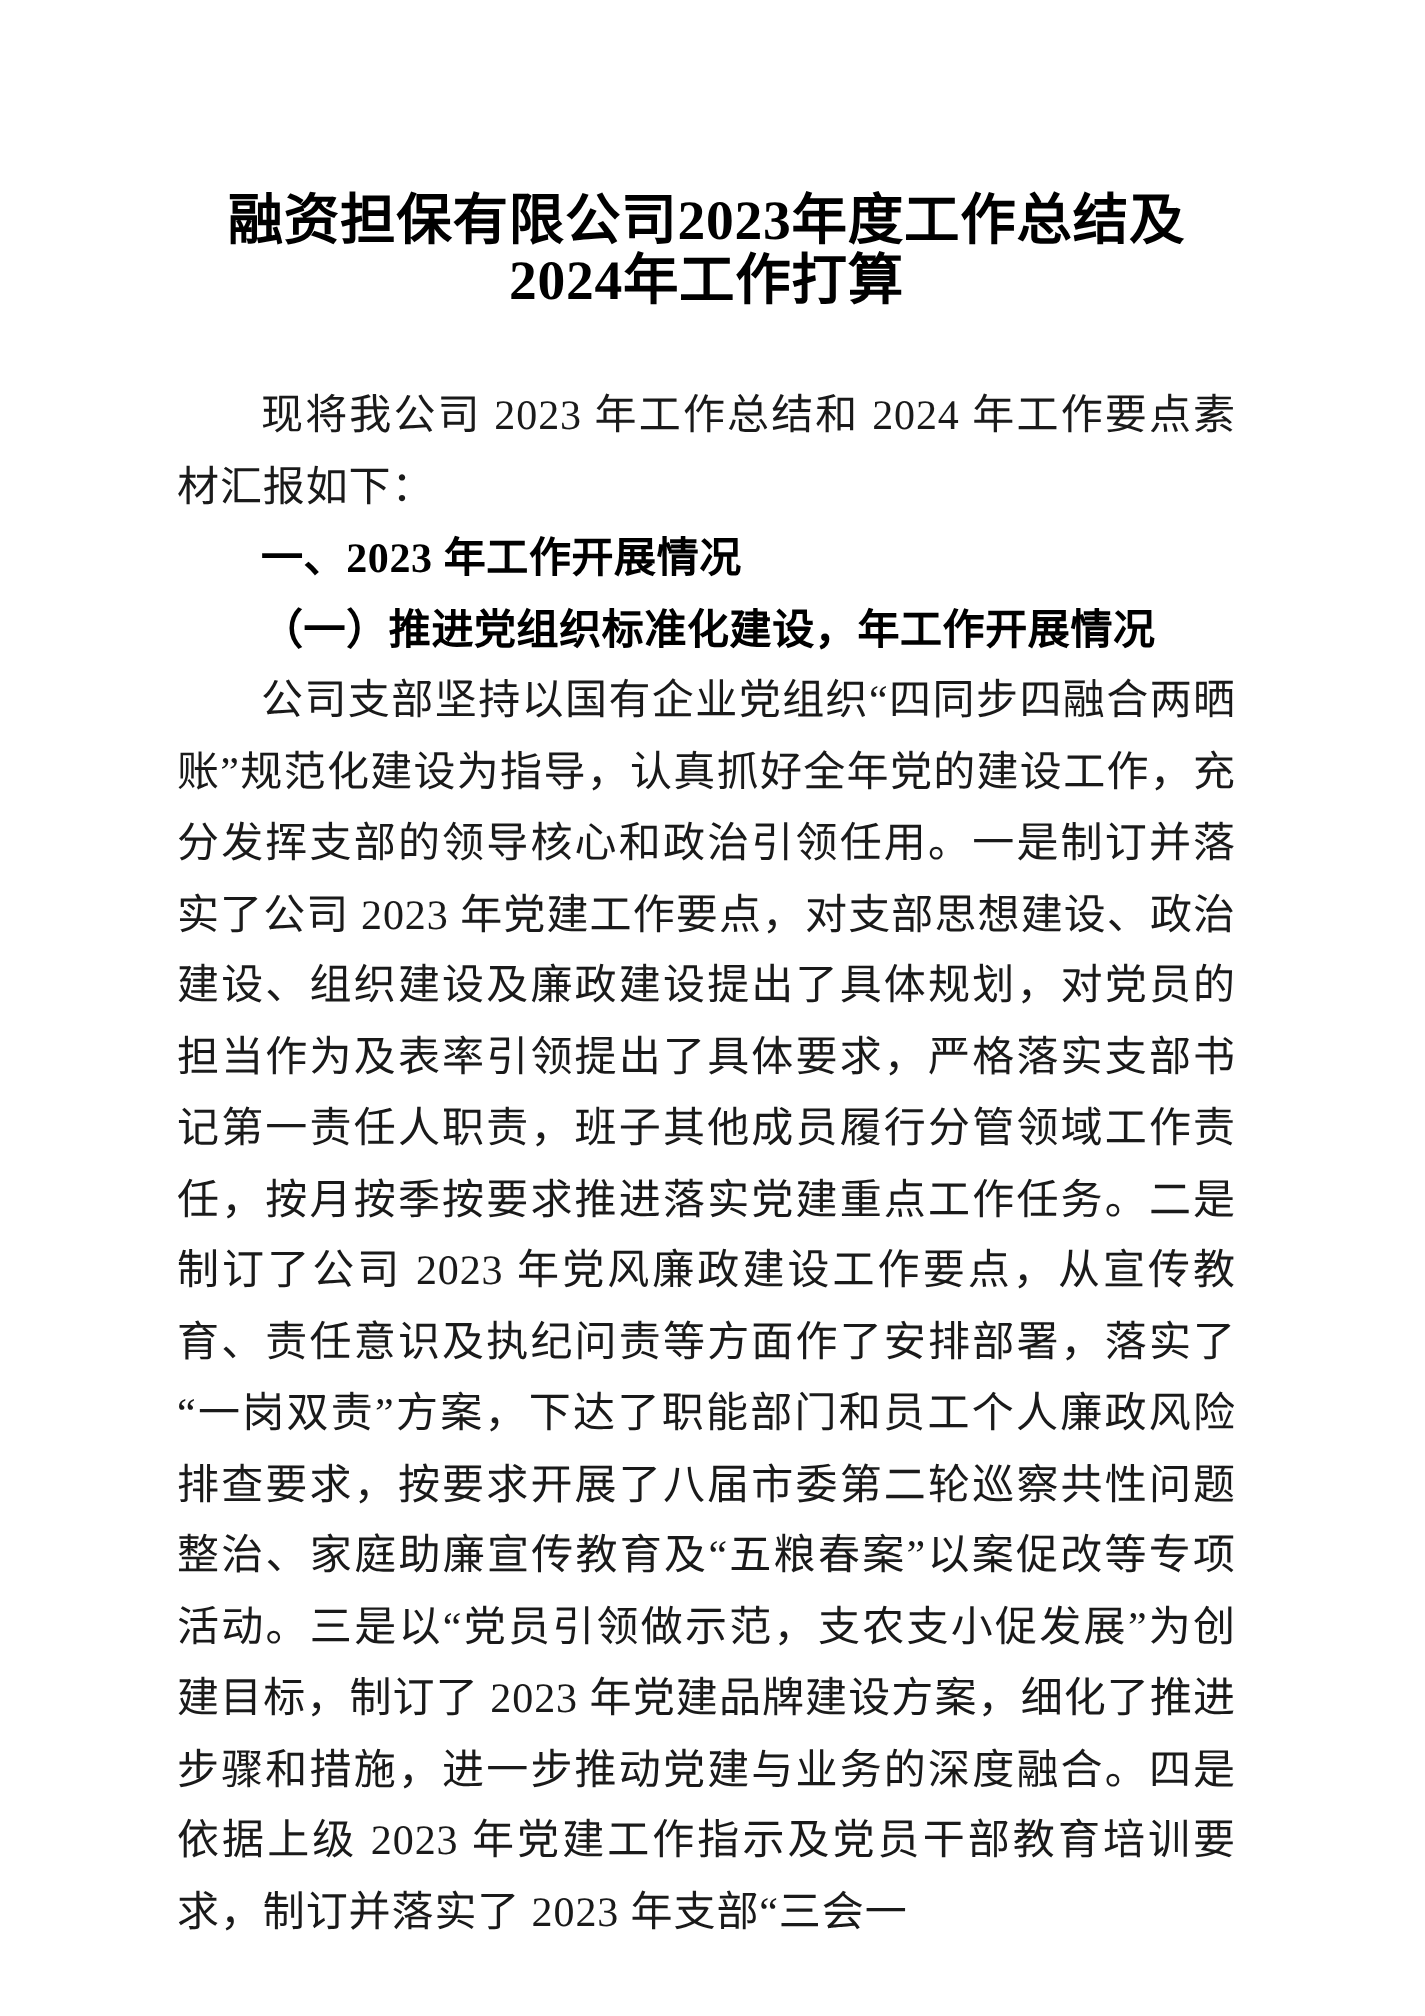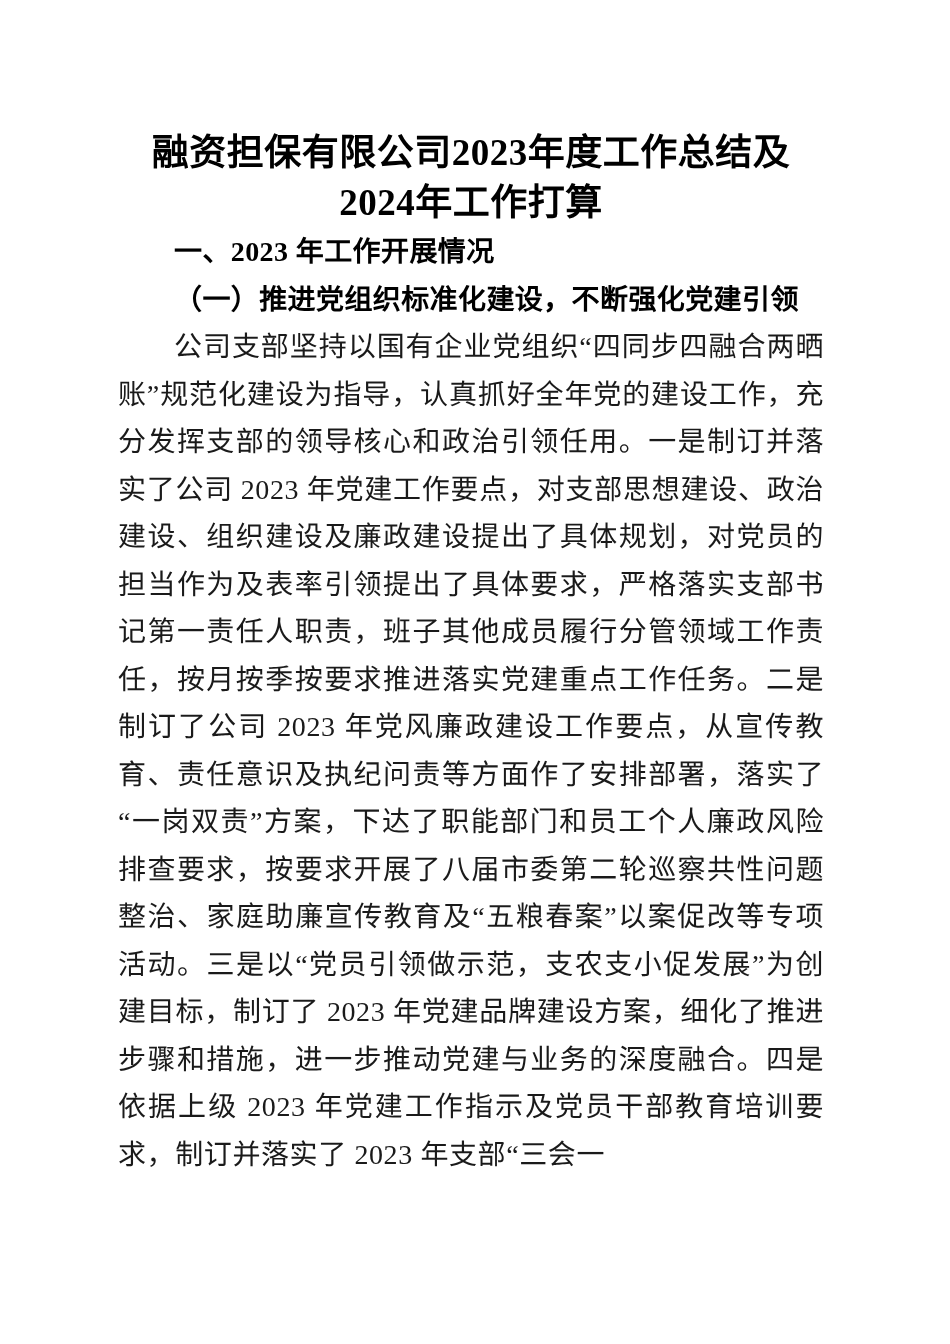--- a/index.html
+++ b/index.html
@@ -19,21 +19,21 @@
   .doc-body {
     position: absolute;
     left: 118px;
     top: 0;
     width: 706px;
   }
   .doc-title {
     font-family: "Liberation Serif", "DejaVu Serif", serif;
     font-weight: bold;
     font-size: 37px;
-    line-height: 50px;
+    line-height: 40px;
     color: #000000;
     text-align: center;
     letter-spacing: 0.5px;
     margin: 0;
     padding-top: 128px;
   }
   .para {
     font-family: "Liberation Serif", "DejaVu Serif", serif;
     font-size: 28px;
     line-height: 47.5px;
@@ -69,21 +69,22 @@
   }
 </style>
 </head>
 <body>
 
 <div class="page">
   <div class="doc-body">
 
     <h1 class="doc-title">融资担保有限公司2023年度工作总结及2024年工作打算</h1>
 
+    <p class="para para-intro">现将我公司 2023 年工作总结和 2024 年工作要点素材汇报如下：</p>
 
     <h2 class="heading-1">一、2023 年工作开展情况</h2>
 
-    <h3 class="heading-2">（一）推进党组织标准化建设，不断强化党建引领</h3>
+    <h3 class="heading-2">（一）推进党组织标准化建设，年工作开展情况</h3>
 
     <p class="para">公司支部坚持以国有企业党组织“四同步四融合两晒账”规范化建设为指导，认真抓好全年党的建设工作，充分发挥支部的领导核心和政治引领任用。一是制订并落实了公司 2023 年党建工作要点，对支部思想建设、政治建设、组织建设及廉政建设提出了具体规划，对党员的担当作为及表率引领提出了具体要求，严格落实支部书记第一责任人职责，班子其他成员履行分管领域工作责任，按月按季按要求推进落实党建重点工作任务。二是制订了公司 2023 年党风廉政建设工作要点，从宣传教育、责任意识及执纪问责等方面作了安排部署，落实了“一岗双责”方案，下达了职能部门和员工个人廉政风险排查要求，按要求开展了八届市委第二轮巡察共性问题整治、家庭助廉宣传教育及“五粮春案”以案促改等专项活动。三是以“党员引领做示范，支农支小促发展”为创建目标，制订了 2023 年党建品牌建设方案，细化了推进步骤和措施，进一步推动党建与业务的深度融合。四是依据上级 2023 年党建工作指示及党员干部教育培训要求，制订并落实了 2023 年支部“三会一</p>
 
   </div>
 </div>
 
 </body></html>

